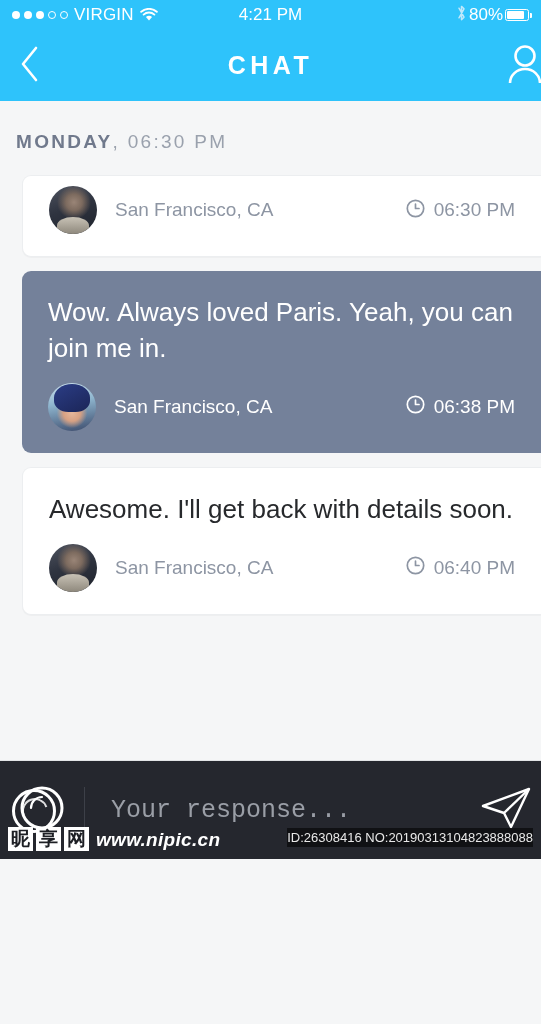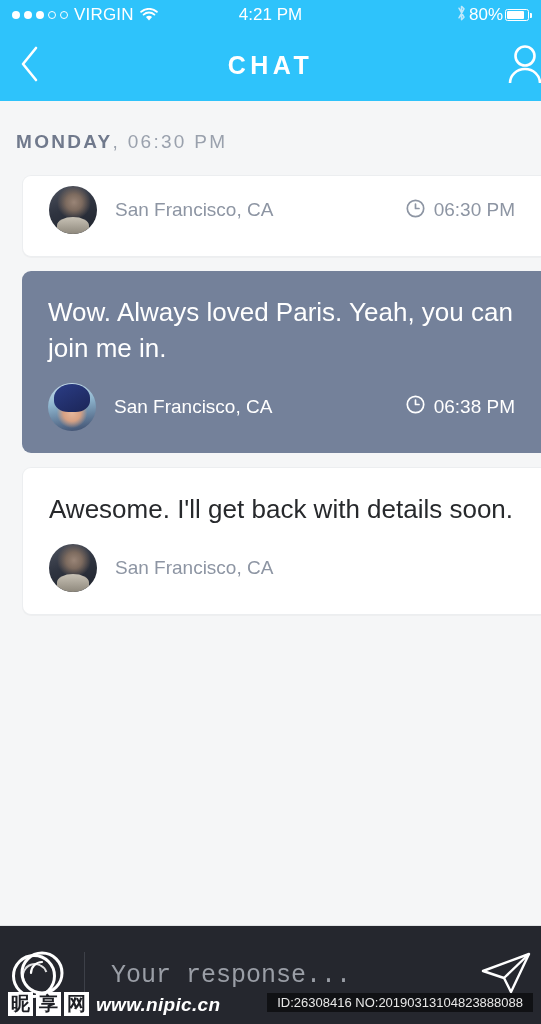--- a/index.html
+++ b/index.html
@@ -2,21 +2,21 @@
 <html><head>
 <meta charset="utf-8">
 <style>
   * { margin:0; padding:0; box-sizing:border-box; }
   html, body {
     width:541px; height:1024px;
     font-family:"Liberation Sans", sans-serif;
     background:#f5f6f7;
     overflow:hidden;
   }
-  .screen { position:relative; width:541px; height:1024px; background:#f5f6f7; overflow:hidden; }
+  .screen { position:relative; width:541px; height:859px; background:#f5f6f7; overflow:hidden; }
 
   
   .statusbar {
     height:30px; background:#2ec3fb; color:#fff;
     display:flex; align-items:center; position:relative;
     padding:0 12px; font-size:17px;
   }
   .sb-left { display:flex; align-items:center; gap:6px; }
   .dots { display:flex; align-items:center; gap:4px; }
   .dot { width:8px; height:8px; border-radius:50%; background:#fff; }
@@ -161,21 +161,21 @@
   }
   .wm-ring::after {
     content:""; position:absolute; left:7px; top:6px; width:22px; height:22px;
     border-radius:50%; border:2px solid rgba(255,255,255,.85);
     border-right-color:transparent; border-bottom-color:transparent;
     transform:rotate(25deg);
   }
   .wm-id {
     position:absolute; right:8px; bottom:12px;
     background:rgba(0,0,0,.55); color:#e8e8e8;
-    font-size:13px; padding:2px 10px;
+    font-size:13px; padding:2px 0;
     font-family:"Liberation Sans", sans-serif;
   }
 </style>
 </head>
 <body>
 
 <div class="screen">
 
   <div class="statusbar">
     <div class="sb-left">
@@ -265,20 +265,29 @@
           <span class="meta-time">06:38 PM</span>
         </div>
       </div>
     </div>
 
     <div class="bubble incoming">
       <div class="bubble-text">Awesome. I'll get back with details soon.</div>
       <div class="bubble-meta">
         <div class="avatar male"></div>
         <div class="meta-loc">San Francisco, CA</div>
+        <div class="meta-time-wrap">
+          <span>
+            <svg width="19" height="19" viewBox="0 0 19 19">
+              <circle cx="9.5" cy="9.5" r="8.2" stroke="#8d95a3" stroke-width="1.7" fill="none"></circle>
+              <path d="M9.5 5.2 L9.5 9.5 L13 9.5" stroke="#8d95a3" stroke-width="1.7" fill="none" stroke-linecap="round" stroke-linejoin="round"></path>
+            </svg>
+          </span>
+          <span class="meta-time">06:40 PM</span>
+        </div>
       </div>
     </div>
 
   </div>
 
   <div class="composer">
     <div class="attach-btn">
       <span>
         <svg width="46" height="46" viewBox="0 0 46 46">
           <circle cx="23" cy="23" r="20" stroke="#ffffff" stroke-width="3" fill="none"></circle>

